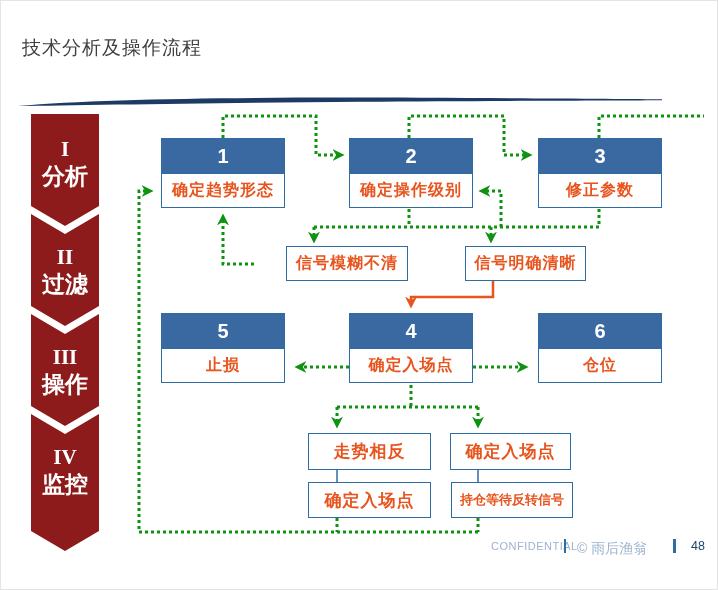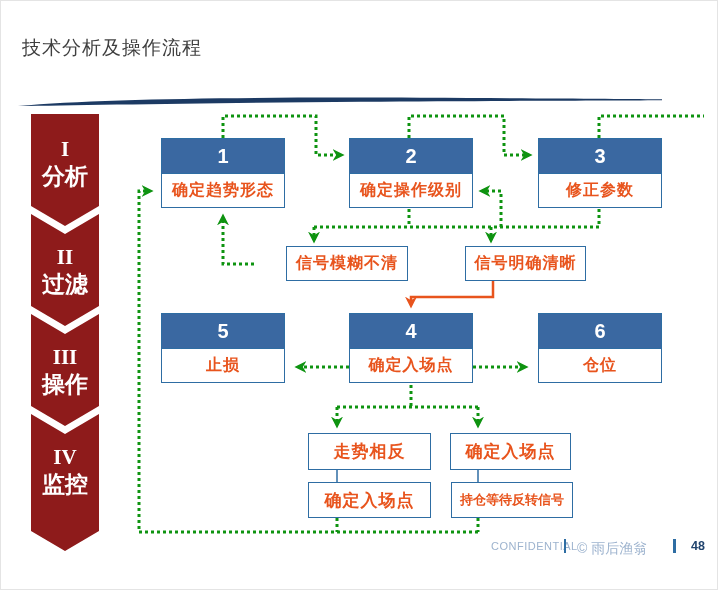--- a/index.html
+++ b/index.html
@@ -29,21 +29,21 @@
   .nbox .hd{height:34px;line-height:34px;background:var(--header-blue);color:#fff;font-weight:bold;font-size:20px;text-align:center;}
   .nbox .bd{height:34px;border-top:1.5px solid var(--border-blue);display:flex;align-items:center;justify-content:center;color:var(--orange);font-weight:bold;font-size:16px;letter-spacing:1px;}
   
   .lbox{position:absolute;border:1.5px solid var(--border-blue);background:#fff;display:flex;align-items:center;justify-content:center;color:var(--orange);font-weight:bold;font-size:16px;letter-spacing:1px;z-index:2;margin-left:32px;}
   
   .footer{position:absolute;top:537px;left:0;width:718px;height:18px;z-index:2;}
   .f-conf{position:absolute;left:478px;top:2px;font-size:11px;color:var(--footer-text);letter-spacing:.5px;margin-left:12px;}
   .f-div1{position:absolute;left:563px;top:1px;width:2px;height:14px;background:var(--border-blue);}
   .f-copy{position:absolute;left:576px;top:2px;font-size:14px;color:var(--footer-text);}
   .f-div2{position:absolute;left:672px;top:1px;width:2.5px;height:14px;background:var(--border-blue);}
-  .f-page{position:absolute;left:690px;top:1px;font-size:12.5px;font-weight:bold;color:var(--page-num);}
+  .f-page{position:absolute;left:690px;top:1px;font-size:12.5px;font-weight:normal;color:var(--page-num);}
 </style>
 </head>
 <body>
 
 <div id="slide">
 
   <div class="title">技术分析及操作流程</div>
 
   <svg class="overlay" width="718" height="590" viewBox="0 0 718 590">
     <defs>

